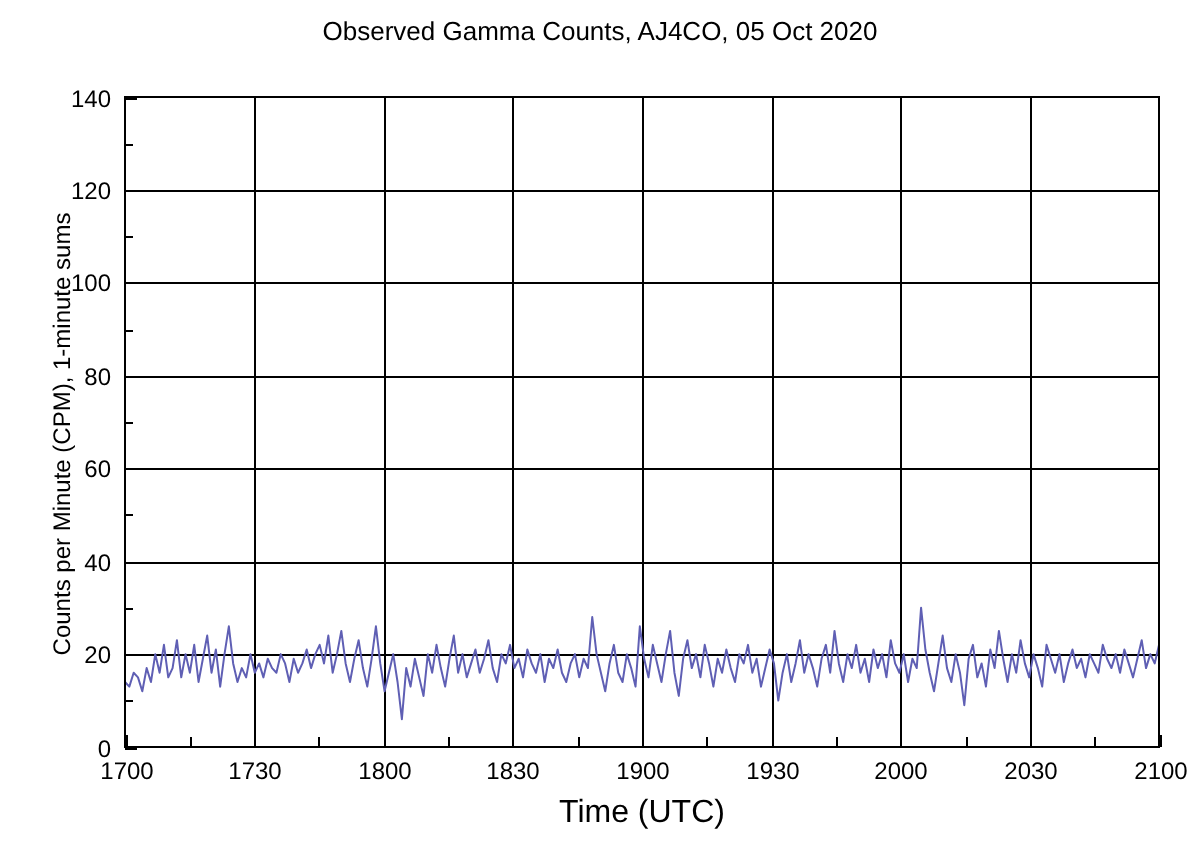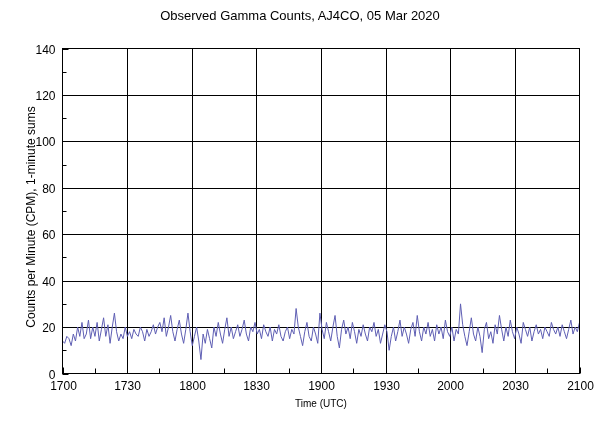--- a/index.html
+++ b/index.html
@@ -43,40 +43,40 @@
     transform-origin: center center;
     color: #000000;
     white-space: nowrap;
   }
   #xlabel {
     position: absolute;
     left: 62px;
     top: 398px;
     width: 518px;
     text-align: center;
-    font-size: 10px;
+    font-size: 16px;
     color: #000000;
   }
   #plot-svg {
     position: absolute;
     left: 0;
     top: 0;
   }
   .tick-label {
     font-family: "Liberation Sans", sans-serif;
     font-size: 12px;
     fill: #000000;
   }
 </style>
 </head>
 <body>
 
 <div id="chart-root">
 
-  <div id="chart-title">Observed Gamma Counts, AJ4CO, 05 Mar 2020</div>
+  <div id="chart-title">Observed Gamma Counts, AJ4CO, 05 Oct 2020</div>
 
   <div id="ylabel">Counts per Minute (CPM), 1-minute sums</div>
 
   <div id="xlabel">Time (UTC)</div>
 
   <svg id="plot-svg" width="600" height="428">
     <g id="grid-group">
         <line x1="62.5" y1="327.5" x2="579.5" y2="327.5" stroke="#000000" stroke-width="1"></line>
         <line x1="62.5" y1="281.5" x2="579.5" y2="281.5" stroke="#000000" stroke-width="1"></line>
         <line x1="62.5" y1="234.5" x2="579.5" y2="234.5" stroke="#000000" stroke-width="1"></line>

